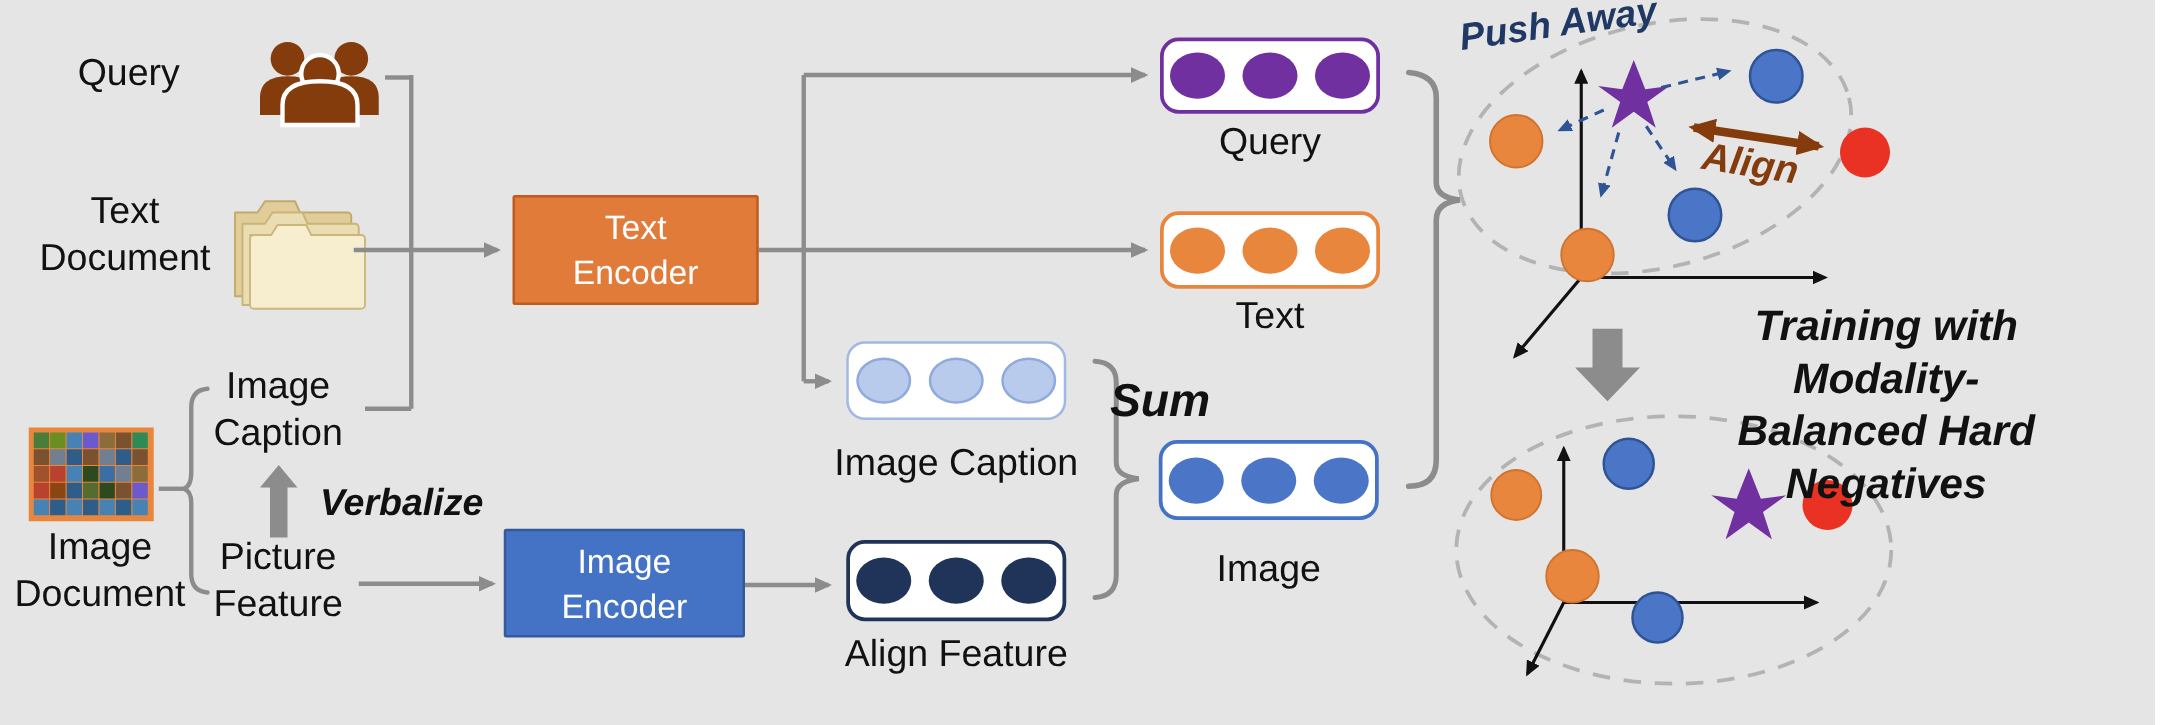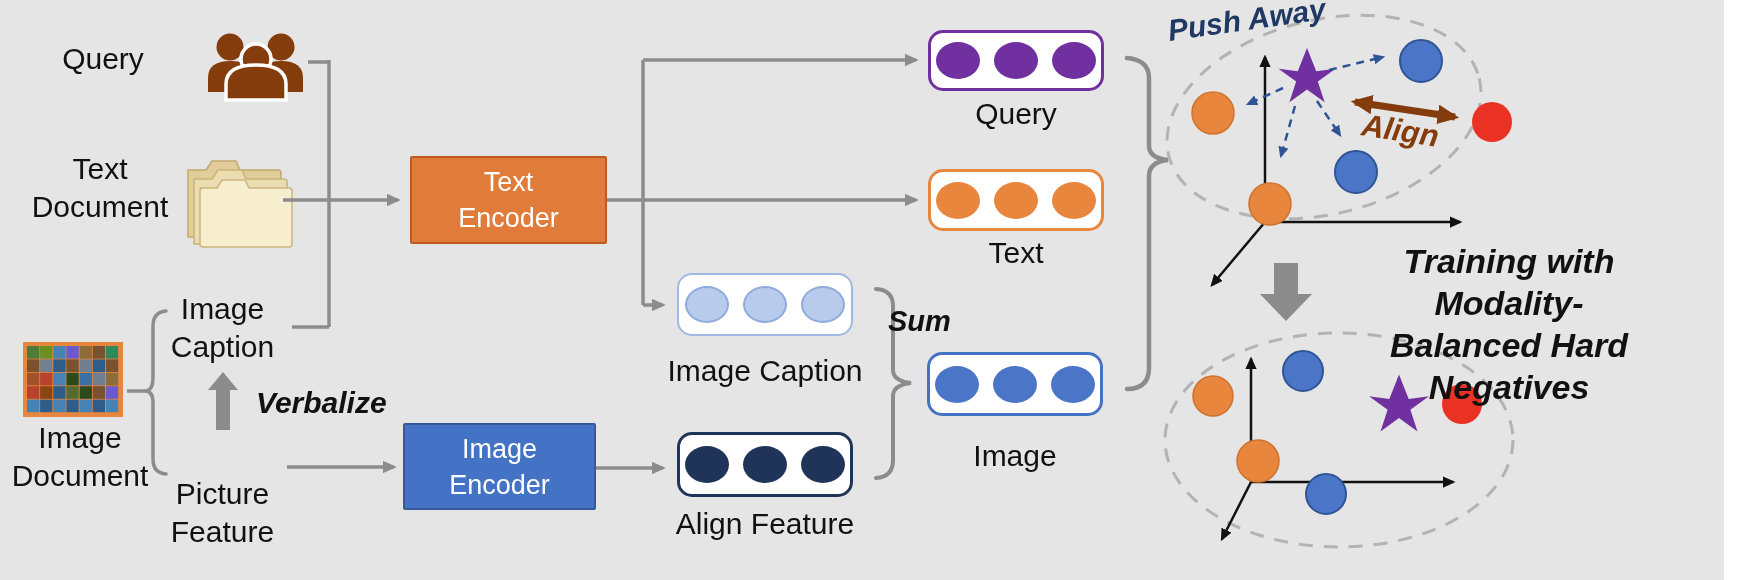--- a/index.html
+++ b/index.html
@@ -177,21 +177,21 @@
 
   <div class="lbl" style="left:10px; top:150px; width:180px;">Text
 Document</div>
 
   <div class="lbl" style="left:0px; top:419px; width:160px;">Image
 Document</div>
 
   <div class="lbl" style="left:160px; top:290px; width:125px;">Image
 Caption</div>
 
-  <div class="lbl" style="left:160px; top:427px; width:125px;margin-top:48px;">Picture
+  <div class="lbl" style="left:160px; top:427px; width:125px;">Picture
 Feature</div>
 
   <div class="lbl bi" style="left:256px; top:384px; width:130px; text-align:center;">Verbalize</div>
 
   <div class="encoder enc-text">Text
 Encoder</div>
 
   <div class="encoder enc-image">Image
 Encoder</div>
 
@@ -223,21 +223,21 @@
   </div>
   <div class="lbl" style="left:652px; top:505px; width:226px;">Align Feature</div>
 
   <div class="emb emb-image">
     <div class="dot dot-blue"></div>
     <div class="dot dot-blue"></div>
     <div class="dot dot-blue"></div>
   </div>
   <div class="lbl" style="left:927px; top:437px; width:176px;">Image</div>
 
-  <div class="lbl bi" style="left:888px; top:302px; width:90px; font-size:29px; text-align:left;">Sum</div>
+  <div class="lbl bi" style="left:888px; top:302px; width:90px; font-size:37px; text-align:left;">Sum</div>
 
   <div class="lbl bi" style="left:1168px; top:12px; width:190px; color:#1F3864;
               transform:rotate(-8deg); transform-origin:left center; text-align:left;">Push Away</div>
 
   <div class="lbl bi" style="left:1362px; top:106px; width:110px; color:#843C0C; font-size:31px;
               transform:rotate(9deg); transform-origin:left center; text-align:left;">Align</div>
 
   <div class="lbl bi" style="left:1326px; top:240px; width:366px; font-size:34px; line-height:42px;">Training with Modality-
 Balanced Hard Negatives</div>
 

